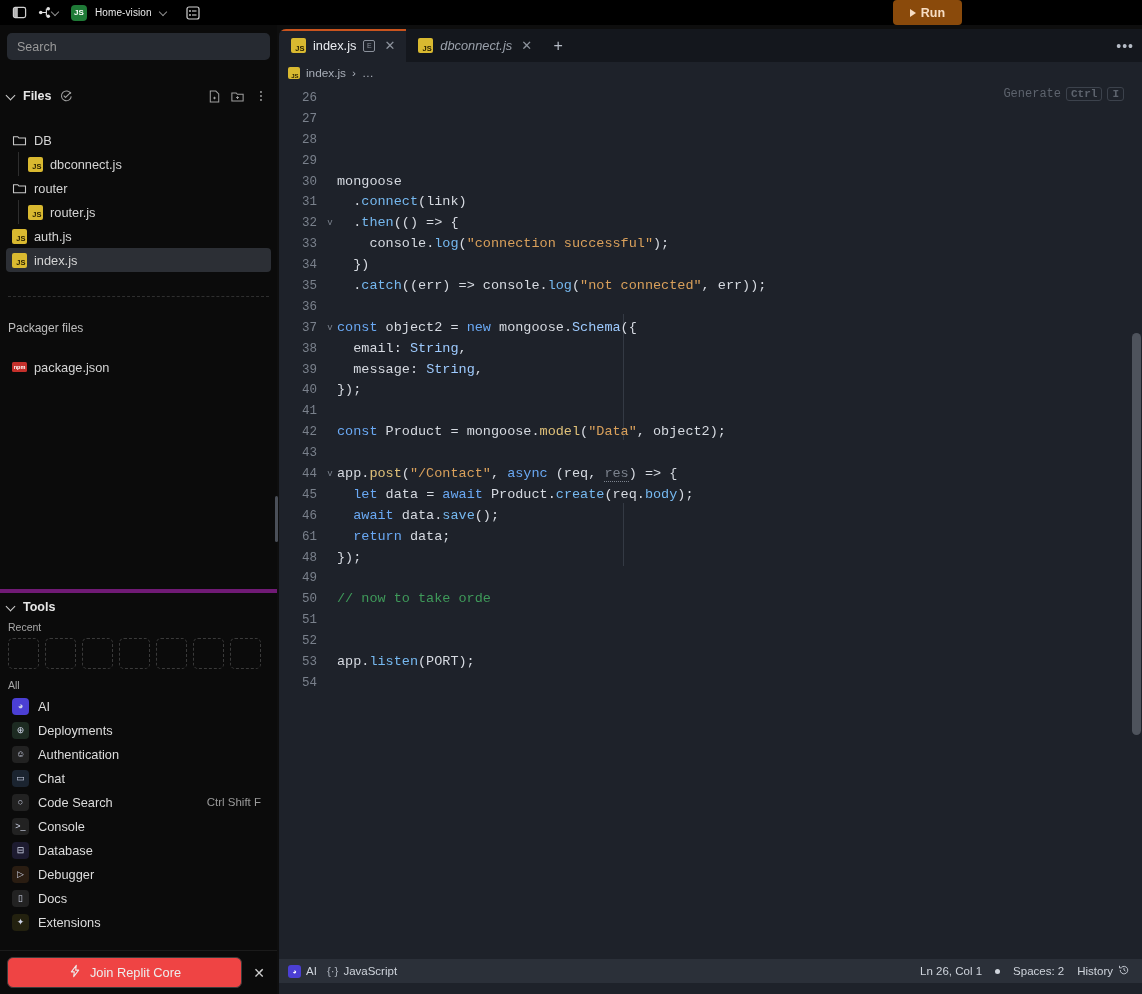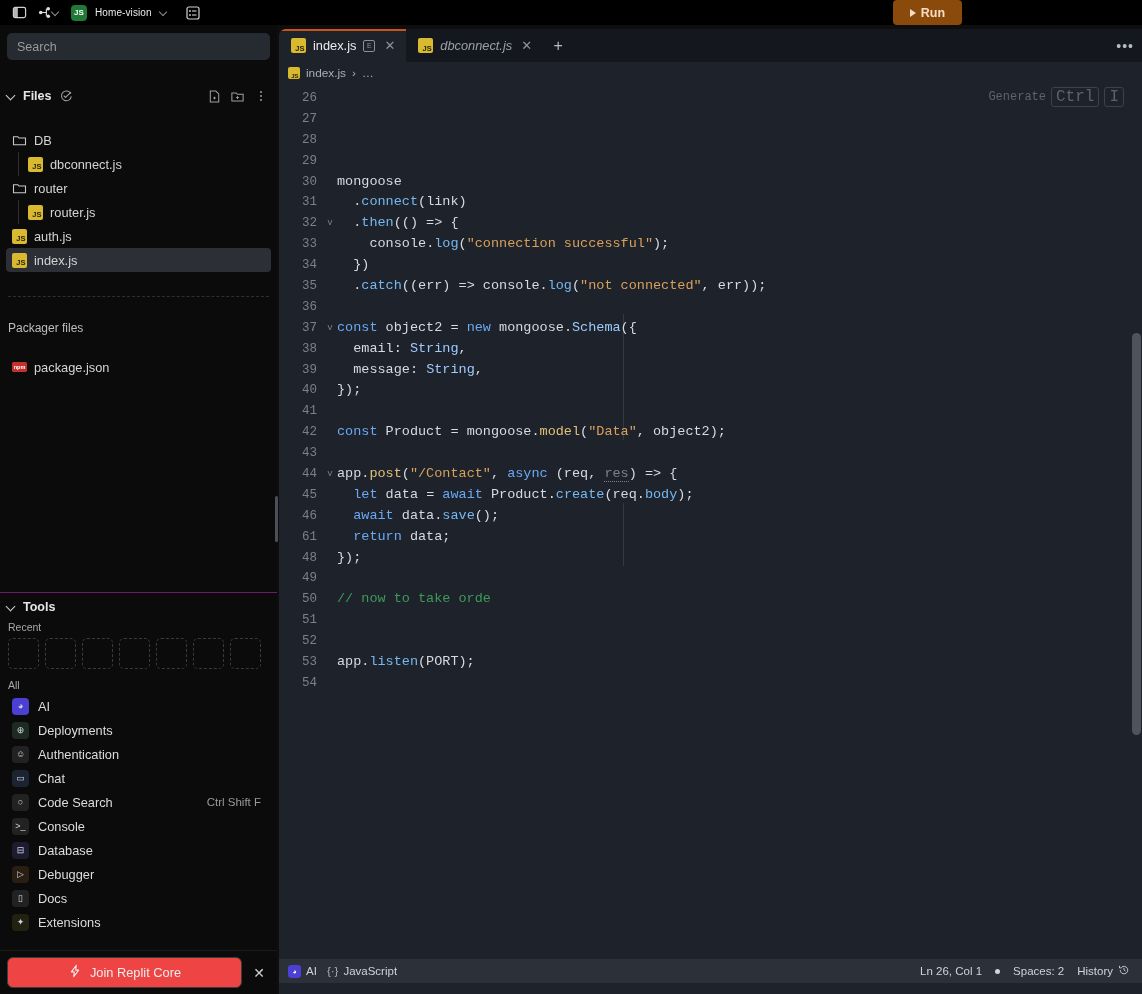--- a/index.html
+++ b/index.html
@@ -101,21 +101,21 @@
     display: flex; align-items: center; justify-content: center; flex: none;
   }
   .foldericon { width: 15px; height: 15px; flex: none; }
 
   #pkg-divider { margin: 8px 8px 0 8px; border-top: 1px dashed #2f2f2f; }
   .section-label { color: #bdbdbd; font-size: 12px; padding: 8px 0 4px 8px; }
 
   #sidebar-mid { flex: 1; }
 
   
-  #toolspanel { border-top: 1px solid #701a75; margin-top: 8px; }
+  #toolspanel { border-top: 4px solid #701a75; margin-top: 8px; }
   #recent-grid { display: flex; gap: 6px; padding: 2px 8px 10px 8px; }
   .recent-slot {
     width: 31px; height: 31px; border: 1px dashed #3a3a3a; border-radius: 5px;
   }
   .tiny-label { color: #a8a8a8; font-size: 10.5px; padding: 0 0 3px 8px; }
   .trow {
     height: 24px; display: flex; align-items: center; gap: 9px;
     padding: 0 10px 0 6px; color: #dcdcdc; font-size: 12.8px; border-radius: 4px;
   }
   .tic {
@@ -173,21 +173,21 @@
     height: 22px; display: flex; align-items: center; gap: 6px; padding-left: 9px;
     color: #a8aeb8; font-size: 11.8px; background: #1e222a;
   }
   #breadcrumb .jsicon { width: 12px; height: 12px; font-size: 6px; }
 
   #gencue {
     position: absolute; right: 18px; top: 58px; display: flex; align-items: center; gap: 5px;
     color: #5d636d; font-size: 12px; font-family: "Liberation Mono", monospace; margin-left: 8px;
   }
   .kbd {
-    border: 1px solid #3c424c; border-radius: 3px; padding: 0px 4px; font-size: 16px; color: #5d636d;
+    border: 1px solid #3c424c; border-radius: 3px; padding: 0px 4px; font-size: 11px; color: #5d636d; font-weight: bold;
   }
 
   
   #code {
     position: relative; font-family: "Liberation Mono", monospace;
     font-size: 13.5px; line-height: 20.9px; padding-top: 4px;
   }
   .cline { display: flex; height: 20.9px; white-space: pre; }
   .ln {
     width: 44px; text-align: right; color: #7a818c; flex: none;

